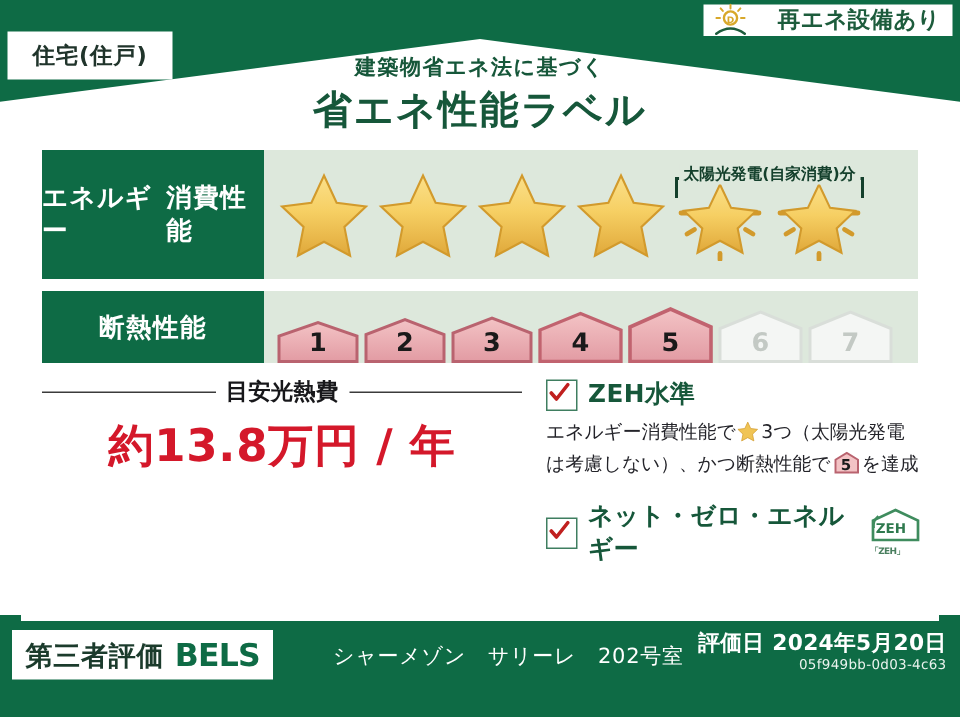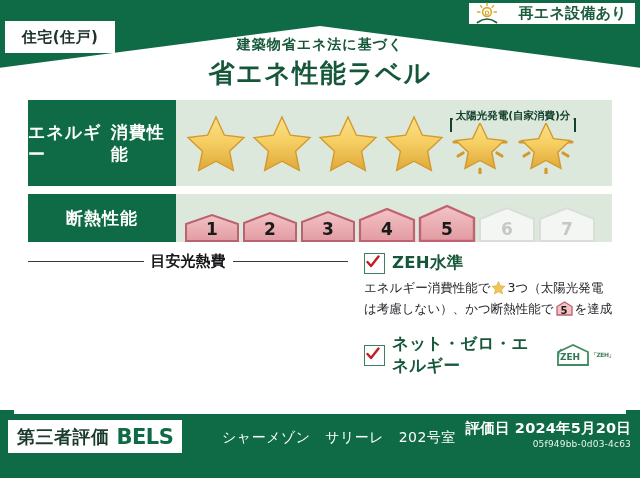--- a/index.html
+++ b/index.html
@@ -106,21 +106,21 @@
   .chk-title{font-size:16.5px;font-weight:700;color:#16573a;letter-spacing:.3px;}
   .chk-desc{
     margin-top:4px;font-size:12.5px;line-height:1.65;color:#24242a;
   }
   .inline-star{width:15px;height:15px;vertical-align:-3px;margin:0 1px;}
   .inline-house{
     display:inline-flex;align-items:center;justify-content:center;
     width:17px;height:15px;vertical-align:-3px;margin:0 2px;position:relative;
   }
   .inline-house span{position:absolute;font-size:10px;font-weight:700;color:#1a1a1a;top:2px;}
-  .zeh-logo{display:inline-flex;align-items:center;gap:1px;vertical-align:-5px;margin-left:4px;}
+  .zeh-logo{display:inline-flex;align-items:flex-start;gap:1px;vertical-align:-5px;margin-left:4px;flex-direction:column;}
   .zeh-mini{font-size:6px;color:#4a7f5f;font-weight:700;letter-spacing:-.5px;}
   .blk2{margin-top:14px;}
 
   
   .footer{position:absolute;left:0;bottom:12px;width:640px;height:56px;background:#0e6b45;}
   .bels{
     position:absolute;left:8px;top:10px;height:33px;background:#fff;
     display:flex;align-items:center;gap:7px;padding:0 9px;
   }
   .bels .t1{font-size:18px;font-weight:700;color:#1b3b2c;letter-spacing:.5px;}
@@ -279,20 +279,21 @@
         </div>
       </div>
     </div>
 
     <div class="cost-block">
       <div class="cost-head">
         <div class="ln"></div>
         <div class="tl">目安光熱費</div>
         <div class="ln"></div>
       </div>
+      <div class="cost-value">約13.8万円 / 年</div>
     </div>
 
     <div class="checks">
 
       <div>
         <div class="chk-line">
           <div class="chk-box">
             <svg width="14" height="14" viewBox="0 0 14 14">
               <path d="M1.5 7 L5 11 L12.5 1.5" fill="none" stroke="#c0201f" stroke-width="2.4" stroke-linecap="round" stroke-linejoin="round"></path>
             </svg>

